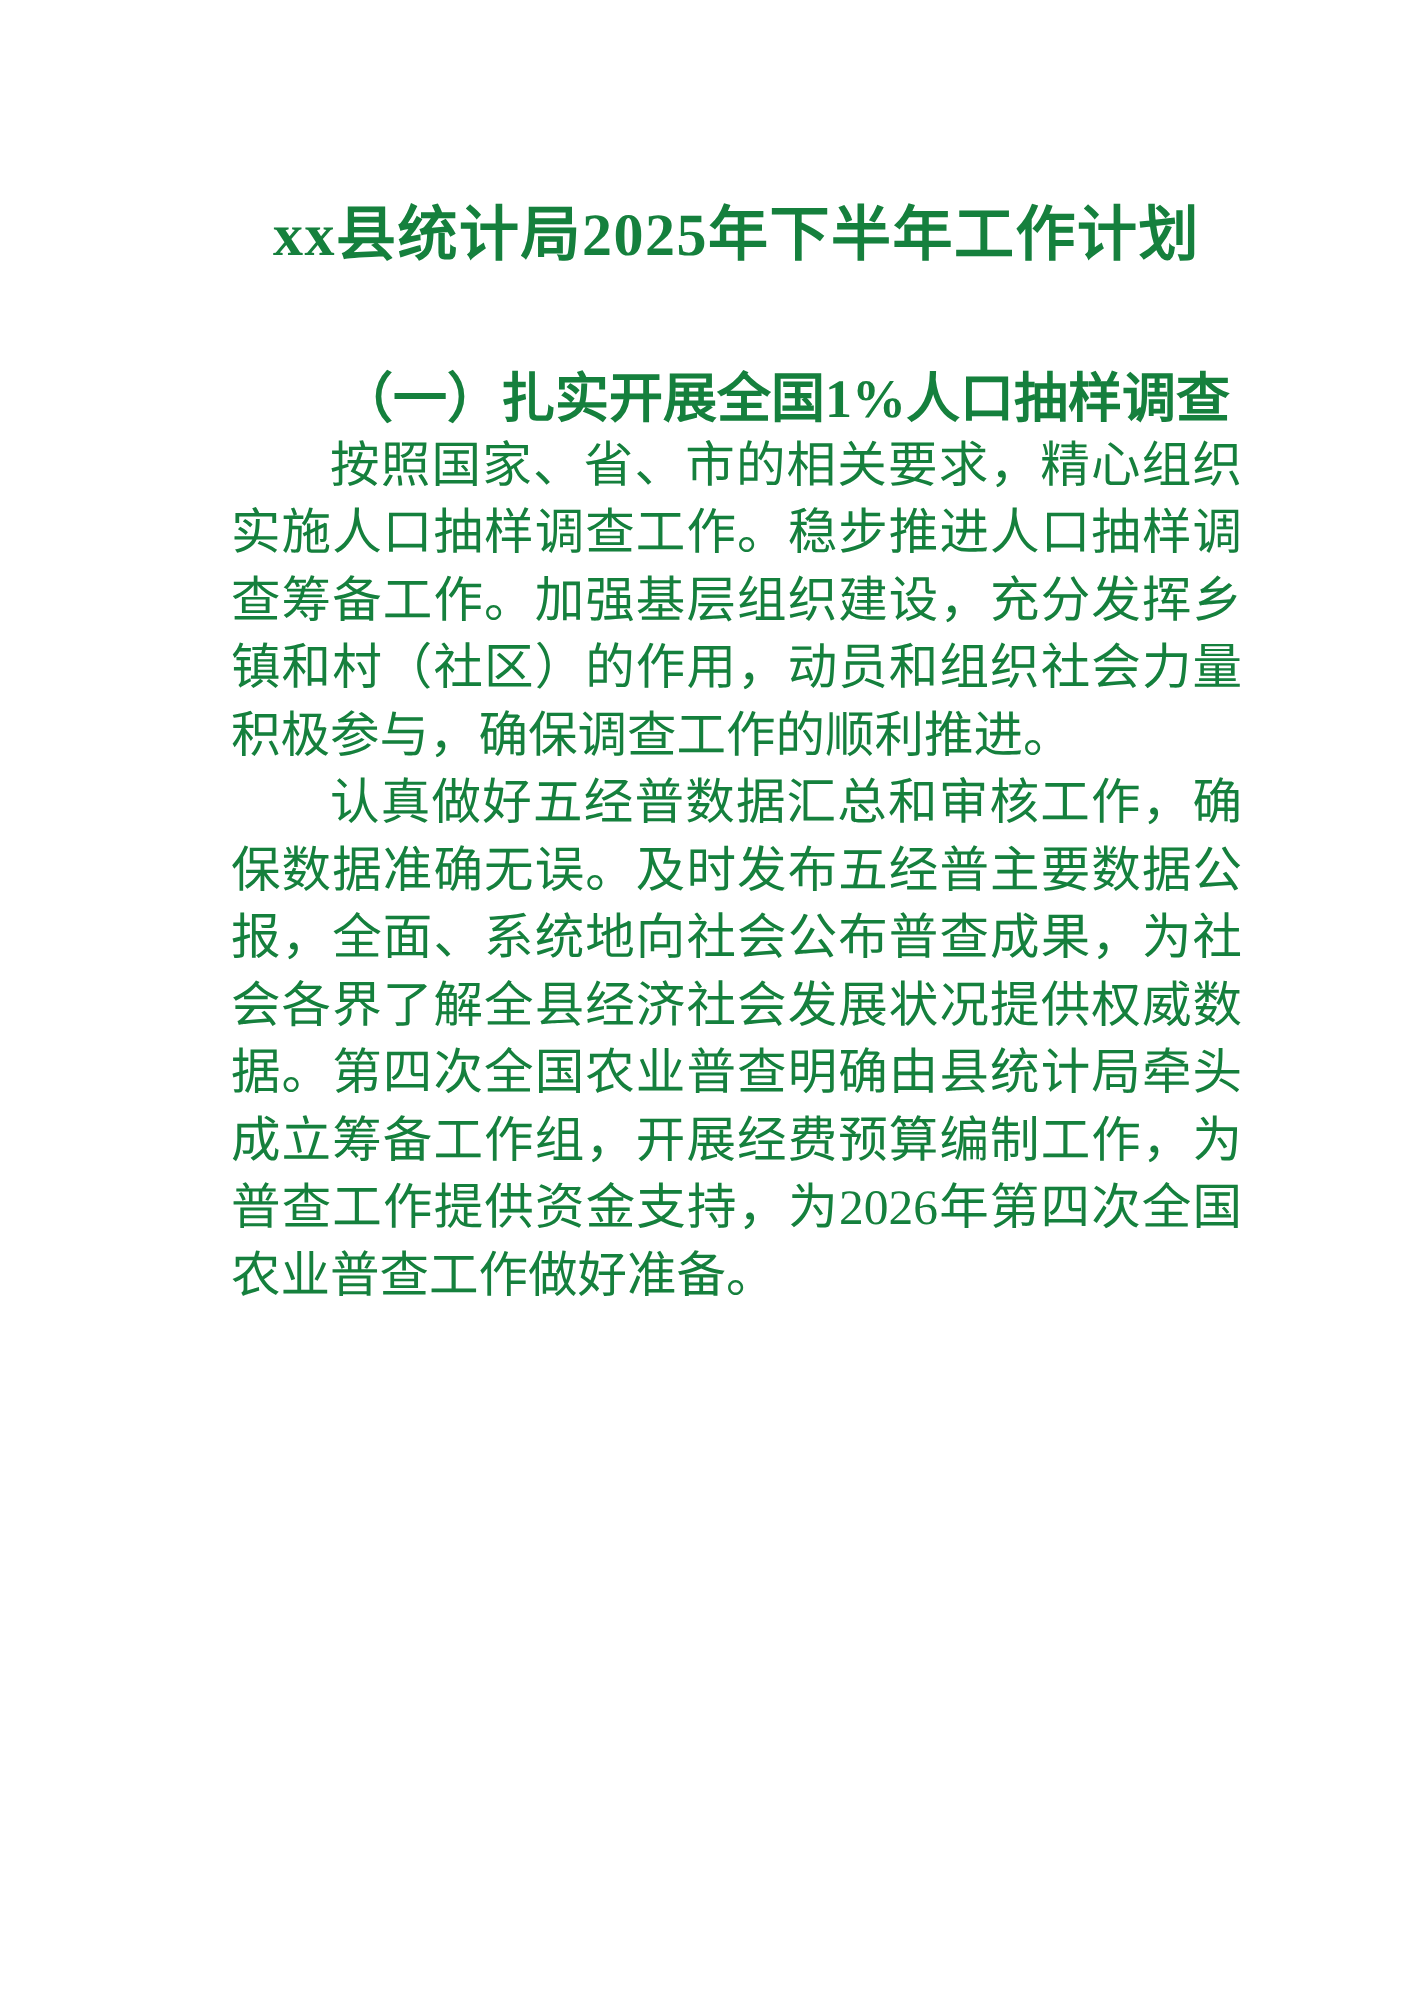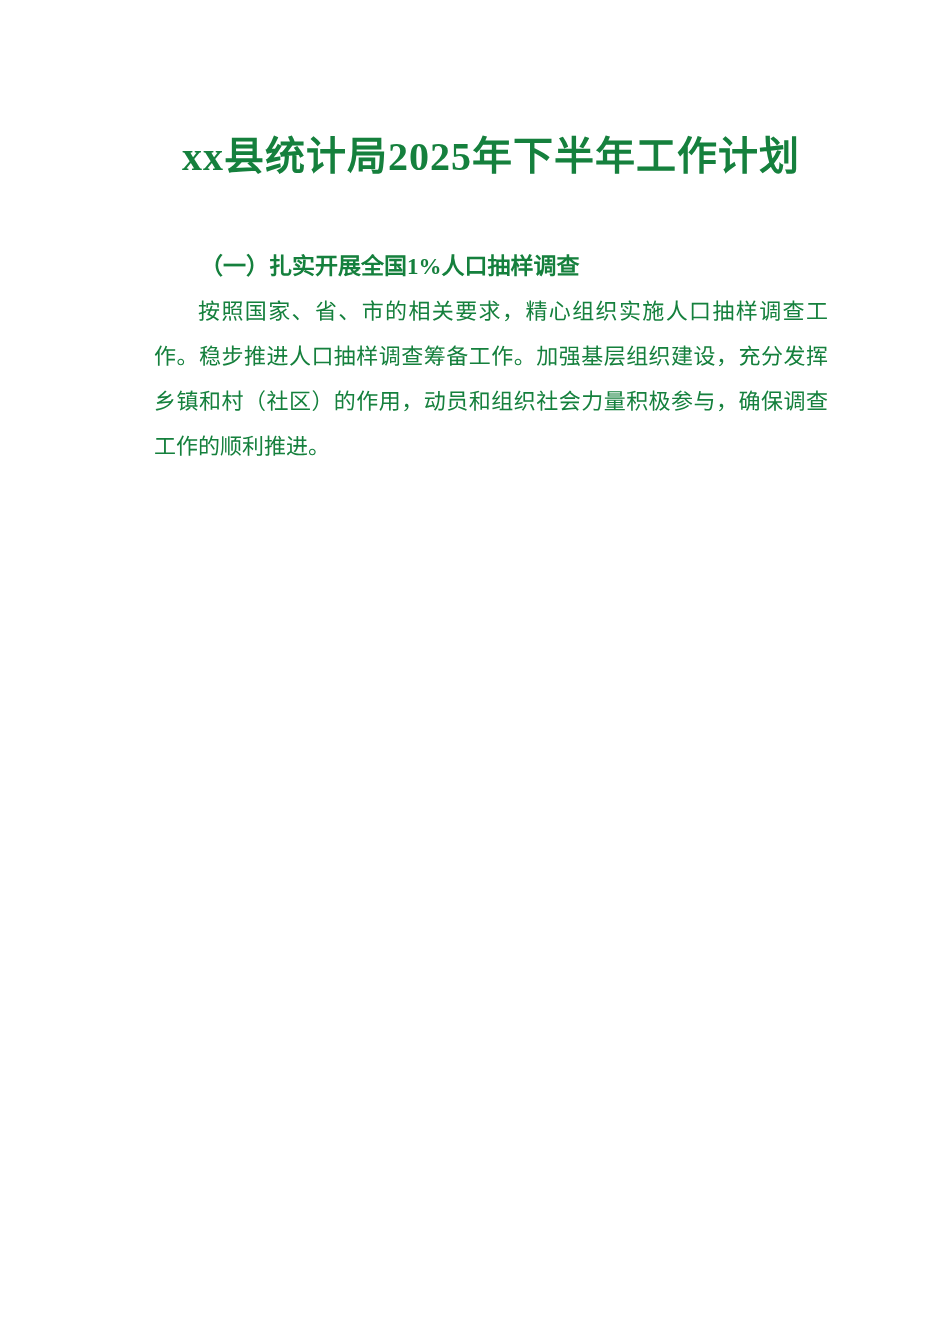--- a/index.html
+++ b/index.html
@@ -30,40 +30,41 @@
   .doc-content {
     width: 674px;
     margin: 60px auto 0 auto;
     font-size: 27px;
     line-height: 45px;
     text-align: justify;
     text-justify: inter-character;
   }
   .sec-heading {
     margin: 0;
-    font-size: 23px;
+    font-size: 36px;
     line-height: 45px;
     font-weight: bold;
     text-indent: 2em;
   }
   .sec-para {
     margin: 0;
-    font-size: 22px;
+    font-size: 33px;
     line-height: 45px;
     text-indent: 2em;
   }
 </style>
 </head>
 <body>
 
 <div class="doc-page">
 
   <h1 class="doc-title">xx县统计局2025年下半年工作计划</h1>
 
   <div class="doc-content">
 
     <h2 class="sec-heading">（一）扎实开展全国1%人口抽样调查</h2>
     <p class="sec-para">按照国家、省、市的相关要求，精心组织实施人口抽样调查工作。稳步推进人口抽样调查筹备工作。加强基层组织建设，充分发挥乡镇和村（社区）的作用，动员和组织社会力量积极参与，确保调查工作的顺利推进。</p>
 
+    <p class="sec-para">认真做好五经普数据汇总和审核工作，确保数据准确无误。及时发布五经普主要数据公报，全面、系统地向社会公布普查成果，为社会各界了解全县经济社会发展状况提供权威数据。第四次全国农业普查明确由县统计局牵头成立筹备工作组，开展经费预算编制工作，为普查工作提供资金支持，为2026年第四次全国农业普查工作做好准备。</p>
 
 
   </div>
 </div>
 
 </body></html>

